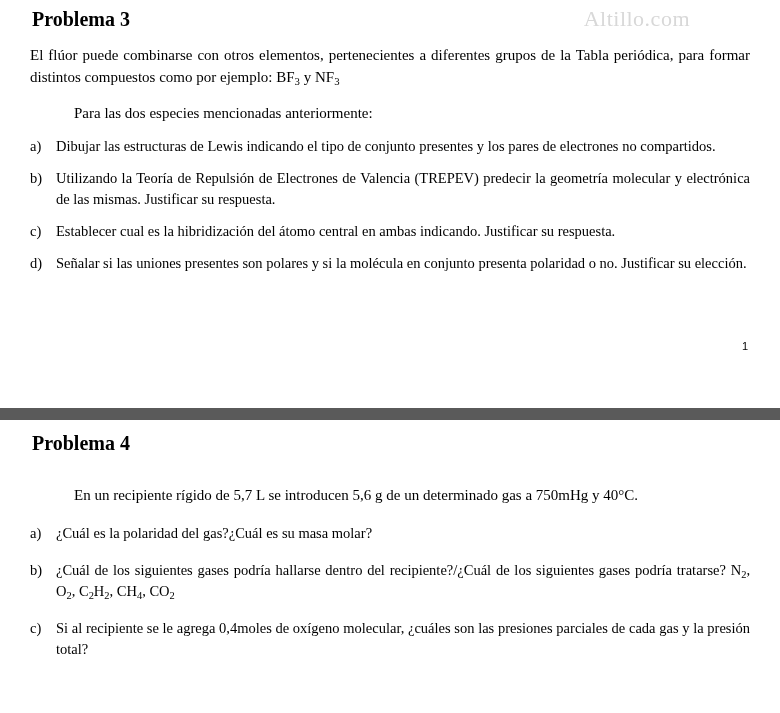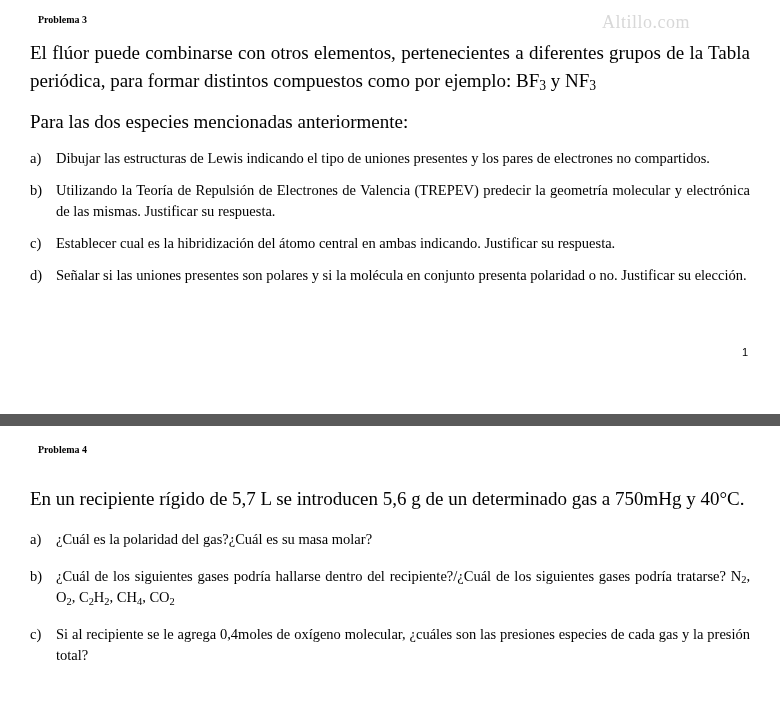--- a/index.html
+++ b/index.html
@@ -31,41 +31,42 @@
   .divider {
     width: 780px;
     height: 12px;
     background: #5a5a5a;
   }
   .watermark {
     position: absolute;
     top: 4px;
     right: 90px;
     font-family: "Liberation Serif", serif;
-    font-size: 18px;
+    font-size: 22px;
     color: #d8d8d8;
     letter-spacing: 0.5px;
     font-weight: normal;
     user-select: none;
   }
   h1.problem-title {
-    font-size: 10px;
+    font-size: 20px;
     font-weight: bold;
-    margin: 8px;
+    margin: 2px;
     padding-top: 6px;
     font-family: "Liberation Serif", serif;
   }
   .para {
-    font-size: 19px;
+    font-size: 15px;
     line-height: 1.45;
     margin-top: 14px;
     text-align: justify;
   }
   .para.nojust {
     text-align: left;
+    margin-left: 44px;
   }
   .items {
     margin-top: 12px;
   }
   .item {
     display: flex;
     font-size: 14.5px;
     line-height: 1.45;
     margin-top: 11px;
   }
@@ -119,21 +120,21 @@
     <h1 class="problem-title">Problema 3</h1>
 
     <div class="para">El flúor puede combinarse con otros elementos, pertenecientes a diferentes grupos de la Tabla periódica, para formar distintos compuestos como por ejemplo: BF<sub>3</sub> y NF<sub>3</sub></div>
 
     <div class="para nojust">Para las dos especies mencionadas anteriormente:</div>
 
     <div class="items">
 
       <div class="item">
         <span class="marker">a)</span>
-        <span class="body">Dibujar las estructuras de Lewis indicando el tipo de uniones presentes y los pares de electrones no compartidos.</span>
+        <span class="body">Dibujar las estructuras de Lewis indicando el tipo de conjunto presentes y los pares de electrones no compartidos.</span>
       </div>
 
       <div class="item">
         <span class="marker">b)</span>
         <span class="body">Utilizando la Teoría de Repulsión de Electrones de Valencia (TREPEV) predecir la geometría molecular y electrónica de las mismas. Justificar su respuesta.</span>
       </div>
 
       <div class="item nojust">
         <span class="marker">c)</span>
         <span class="body">Establecer cual es la hibridización del átomo central en ambas indicando. Justificar su respuesta.</span>
@@ -164,19 +165,19 @@
         <span class="body">¿Cuál es la polaridad del gas?¿Cuál es su masa molar?</span>
       </div>
 
       <div class="item">
         <span class="marker">b)</span>
         <span class="body">¿Cuál de los siguientes gases podría hallarse dentro del recipiente?/¿Cuál de los siguientes gases podría tratarse? N<sub>2</sub>, O<sub>2</sub>, C<sub>2</sub>H<sub>2</sub>, CH<sub>4</sub>, CO<sub>2</sub></span>
       </div>
 
       <div class="item">
         <span class="marker">c)</span>
-        <span class="body">Si al recipiente se le agrega 0,4moles de oxígeno molecular, ¿cuáles son las presiones especies de cada gas y la presión total?</span>
+        <span class="body">Si al recipiente se le agrega 0,4moles de oxígeno molecular, ¿cuáles son las presiones parciales de cada gas y la presión total?</span>
       </div>
 
     </div>
   </div>
 
 </div>
 
 </body></html>

